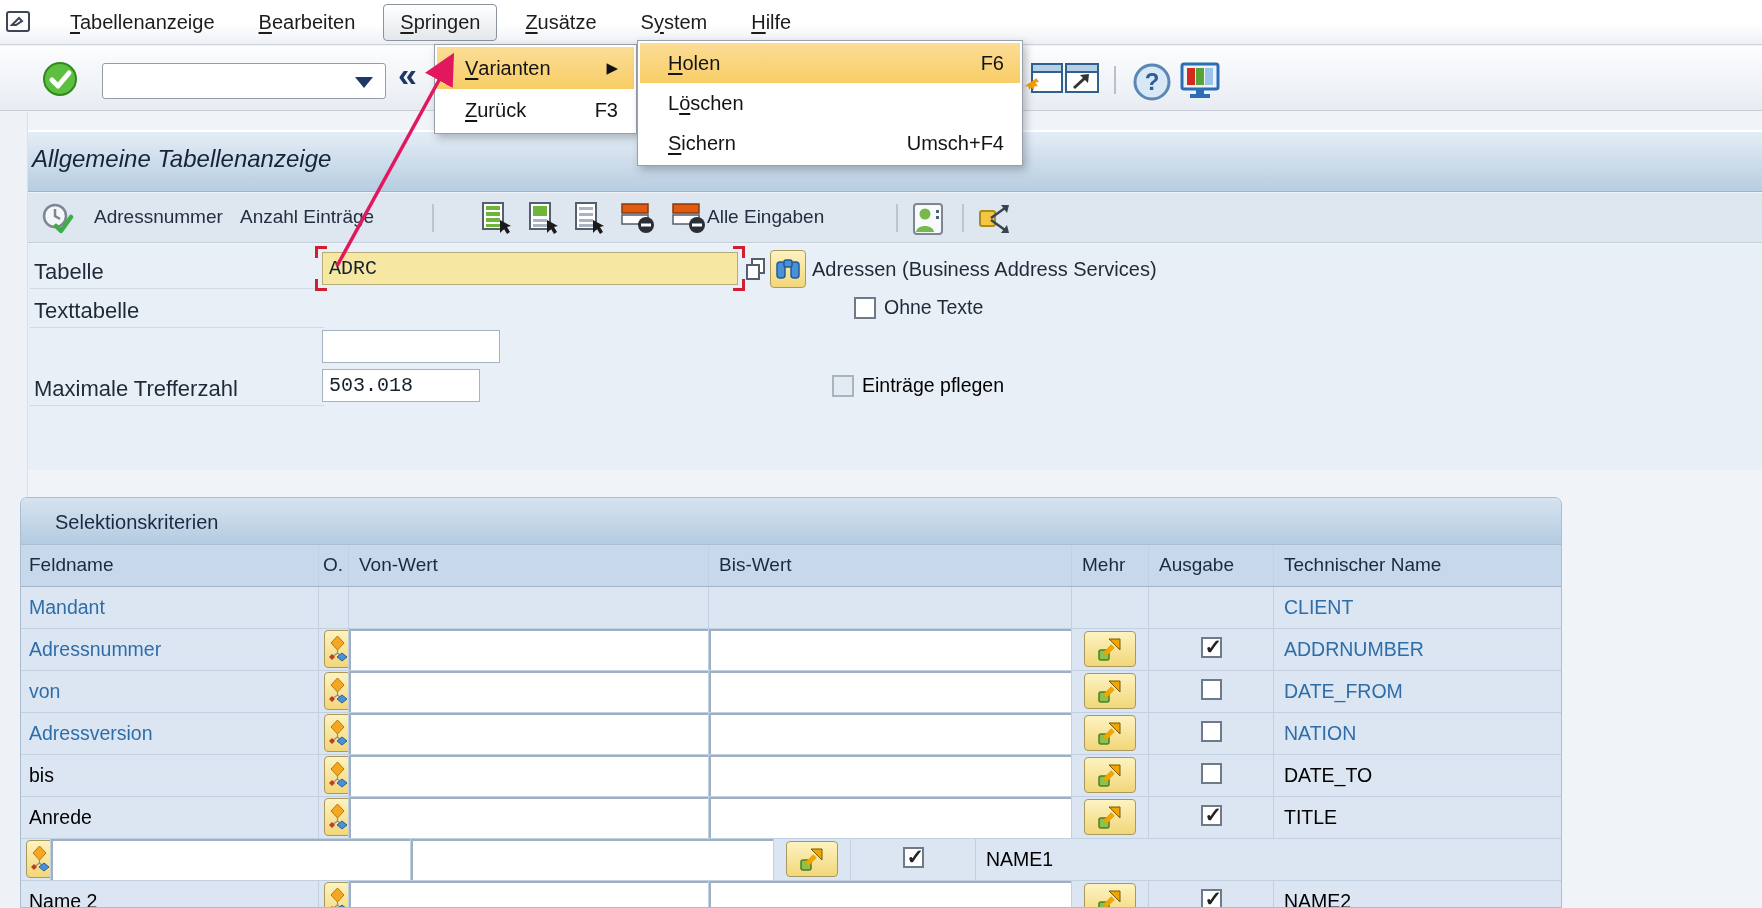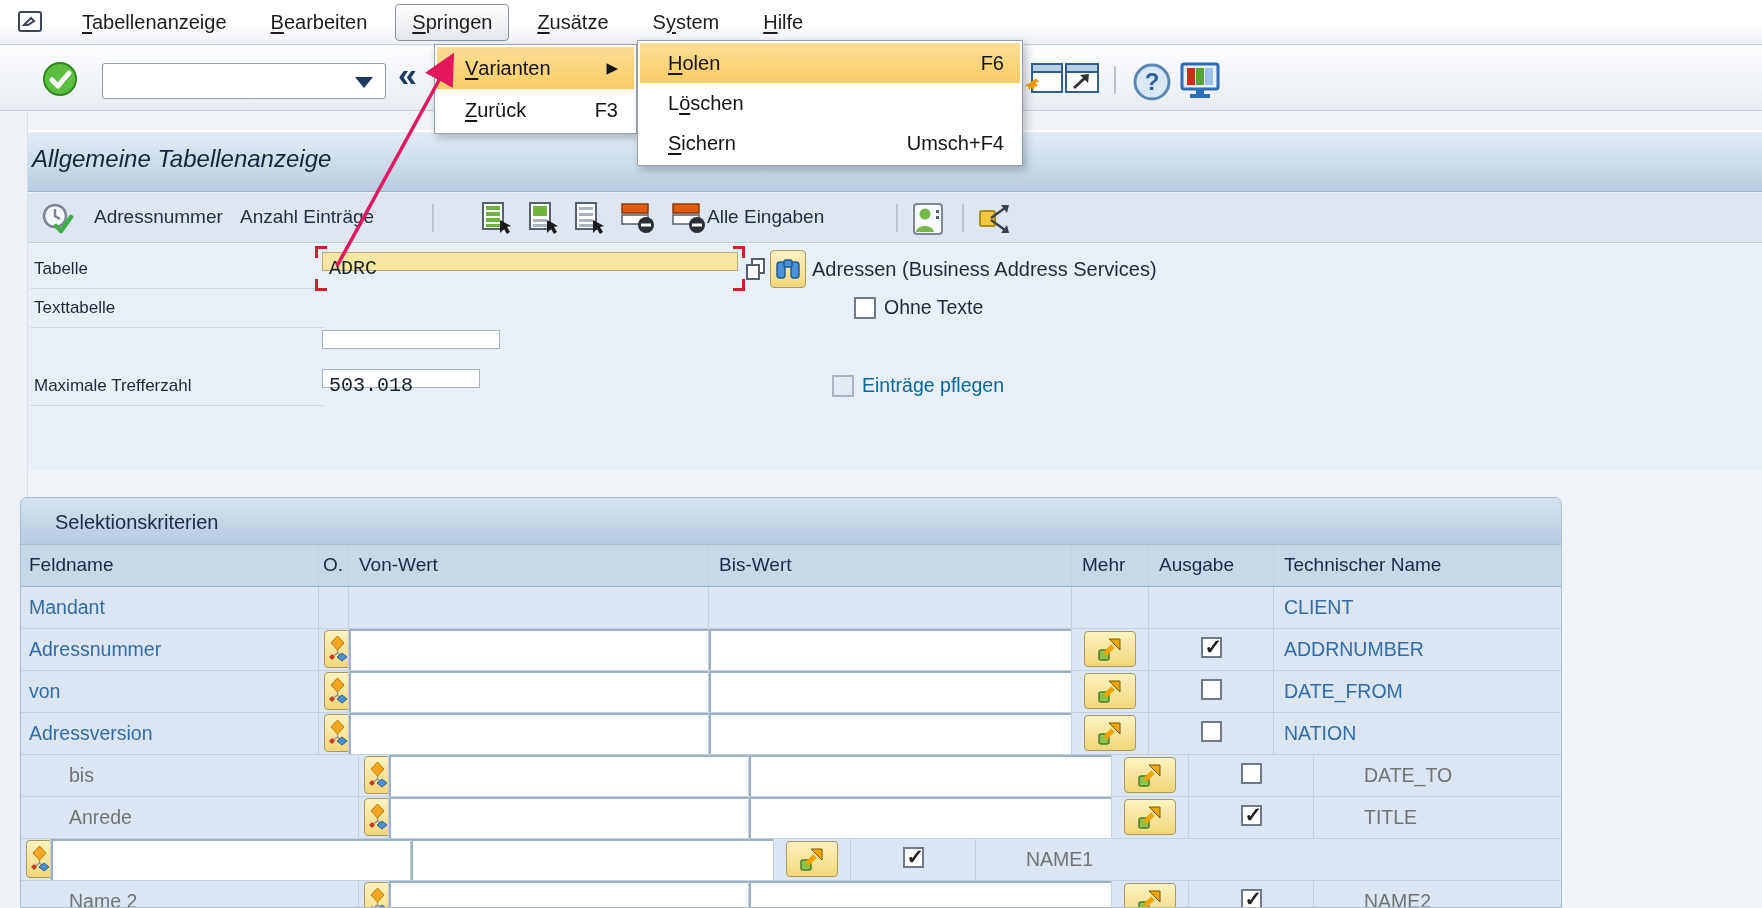--- a/index.html
+++ b/index.html
@@ -2,21 +2,21 @@
 <html><head>
 <meta charset="utf-8">
 <style>
   * { box-sizing: border-box; margin: 0; padding: 0; }
   body { font-family: "Liberation Sans", sans-serif; background:#dfe3e8; }
   .screen { position:relative; width:1762px; height:908px; background:#f0f4f8; overflow:hidden; }
 
   
   .menubar { position:absolute; top:0; left:0; right:0; height:45px;
     background:linear-gradient(#ffffff 55%, #edf0f4); border-bottom:1px solid #ccd2d9;
-    display:flex; align-items:center; padding-left:18px; z-index:10; }
+    display:flex; align-items:center; padding-left:6px; z-index:10; }
   .mb-icon { width:28px; height:24px; margin-right:20px; flex:0 0 auto; }
   .menu-item { font-size:20px; color:#1c1c1c; padding:6px 16px; margin-right:12px; white-space:nowrap; }
   .menu-item.active { border:1px solid #8b949e; border-radius:4px;
     background:linear-gradient(#ffffff,#e4e7eb); box-shadow:inset 0 1px 0 #fff; }
   .mn { text-decoration:underline; text-underline-offset:3px; }
 
   
   .systoolbar { position:absolute; top:46px; left:0; right:0; height:65px;
     background:linear-gradient(#fcfdfe,#e8ecf2); border-bottom:1px solid #c9cfd7; z-index:5; }
   .ok-btn { position:absolute; left:42px; top:15px; width:36px; height:36px; }
@@ -36,62 +36,62 @@
 
   
   .apptoolbar { position:absolute; top:193px; left:28px; right:0; height:50px;
     background:#dee7f0; border-bottom:1px solid #c3cedb; }
   .at-label { position:absolute; top:13px; font-size:19px; color:#232f40; white-space:nowrap; }
   .at-sep { position:absolute; top:11px; width:2px; height:28px; background:#bac5d2; }
   .at-icon { position:absolute; top:9px; }
 
   
   .form-area { position:absolute; top:244px; left:28px; right:0; height:226px; background:#e9eff7; }
-  .f-label { position:absolute; left:2px; width:294px; height:39px; font-size:17px; color:#1f2937;
+  .f-label { position:absolute; left:2px; width:294px; height:39px; font-size:22px; color:#1f2937;
     padding:9px 0 0 4px; border-bottom:1px solid #d0dae6; }
-  .f-field { position:absolute; left:294px; height:19px; font-family:"Liberation Mono","DejaVu Sans Mono",monospace;
+  .f-field { position:absolute; left:294px; height:33px; font-family:"Liberation Mono","DejaVu Sans Mono",monospace;
     font-size:20px; color:#17202e; padding:4px 6px; border:1px solid #a7b2c0; background:#fff; }
   .f-field.yellow { background:#f6e7a2; border-color:#b6ac79; }
   .f-field.readonly { background:#dce6f1; border-color:#b3c2d2; }
   .focus-corners { position:absolute; left:287px; top:2px; width:430px; height:45px; pointer-events:none; }
   .fc { position:absolute; width:12px; height:12px; border:0 solid #cf1f30; }
   .fc.tl { left:0; top:0; border-left-width:3px; border-top-width:3px; }
   .fc.tr { right:0; top:0; border-right-width:3px; border-top-width:3px; }
   .fc.bl { left:0; bottom:0; border-left-width:3px; border-bottom-width:3px; }
   .fc.br { right:0; bottom:0; border-right-width:3px; border-bottom-width:3px; }
   .mini-btn { position:absolute; display:flex; align-items:center; justify-content:center; }
   .ybtn { background:linear-gradient(#fdf3c2,#f2d779); border:1px solid #a9995f; border-radius:4px; }
   .f-desc { position:absolute; left:784px; top:14px; font-size:20px; color:#1f2937; white-space:nowrap; }
   .cb { display:inline-block; width:22px; height:22px; background:#fff; border:2px solid #6f7a89;
     position:relative; vertical-align:middle; }
   .cb .tick { position:absolute; left:2px; top:-4px; font-size:21px; font-weight:bold; color:#222; }
   .cb.disabled { background:#e4eaf1; border-color:#a9b4c1; }
   .cb-row { position:absolute; display:flex; align-items:center; gap:8px; font-size:19.5px; color:#1f2937; }
-  .cb-row.disabled { color:#0369a1; }
+  .cb-row.disabled { color:#000000; }
 
   
   .groupbox { position:absolute; top:497px; left:20px; width:1542px; bottom:0;
     border:1px solid #a9bed2; border-radius:7px 7px 0 0; background:#dbe6f2; overflow:hidden; }
   .group-header { height:47px; background:linear-gradient(#d6e3f0,#b4cbe0); border-bottom:1px solid #a9bed2;
     font-size:20px; color:#1c2940; padding:13px 0 0 34px; }
   .thead { display:flex; height:42px; background:#c7d8ea; border-bottom:1px solid #9fb4c9;
     font-size:19px; color:#1c2940; }
   .thead .cell { padding-top:9px; }
   .trow { display:flex; height:42px; background:#dbe6f2; border-bottom:1px solid #c2d1e2; font-size:19.5px; }
   .cell { border-right:1px solid #c2d1e2; overflow:hidden; position:relative; flex:0 0 auto; }
   .c-feld { width:298px; padding-left:8px; }
   .c-opt  { width:30px; padding-left:4px; }
   .c-von  { width:360px; }
   .c-bis  { width:363px; }
   .c-mehr { width:77px; }
   .c-aus  { width:125px; }
   .c-tech { flex:1 1 auto; padding-left:10px; border-right:none; }
   .trow .c-feld, .trow .c-tech { padding-top:9px; white-space:nowrap; }
   .trow .key { color:#2f6da8; }
-  .trow .nonkey { color:#737373;margin-left:40px; }
+  .trow .nonkey { color:#000000; }
   .inputcell { background:#fff; box-shadow:inset 2px 2px 0 #9fb0c2; }
   .opt-btn { width:27px; height:38px; margin:1px 0 0 1px; display:flex; align-items:center; justify-content:center; }
   .mehr-btn { width:52px; height:36px; margin:2px auto 0 auto; display:flex; align-items:center; justify-content:center; }
   .aus-wrap { display:flex; justify-content:center; padding-top:8px; }
 
   
   .dropdown { position:absolute; background:#fff; border:1px solid #9aa0a8;
     box-shadow:3px 4px 8px rgba(40,50,60,.3); z-index:50; padding:2px; }
   .dd1 { left:434px; top:44px; width:203px; }
   .dd2 { left:637px; top:40px; width:386px; }

